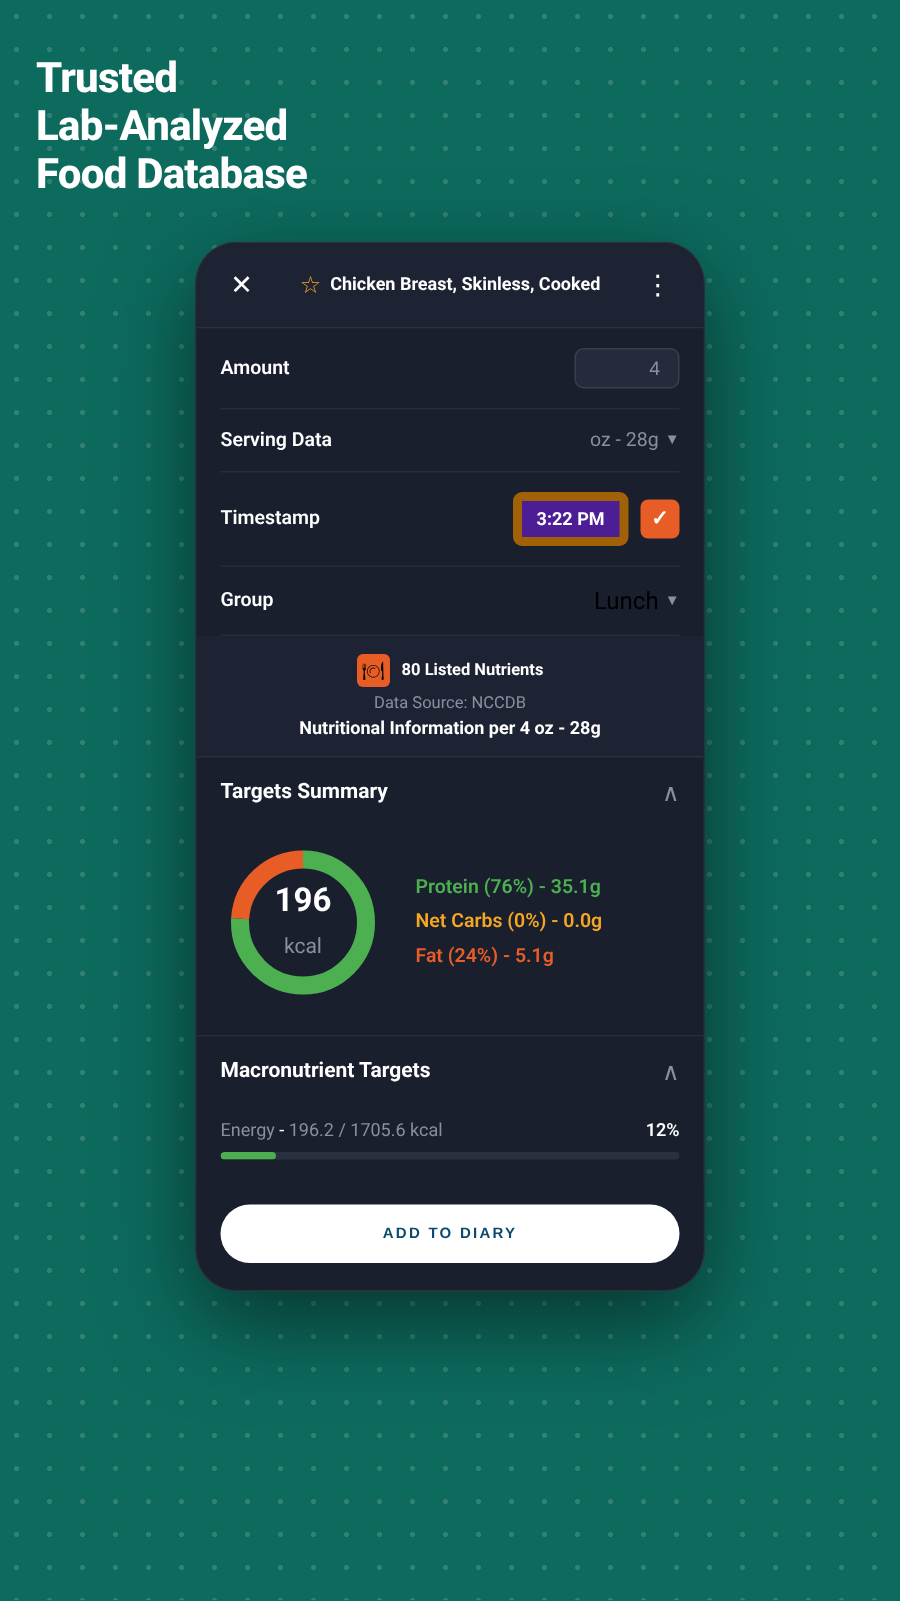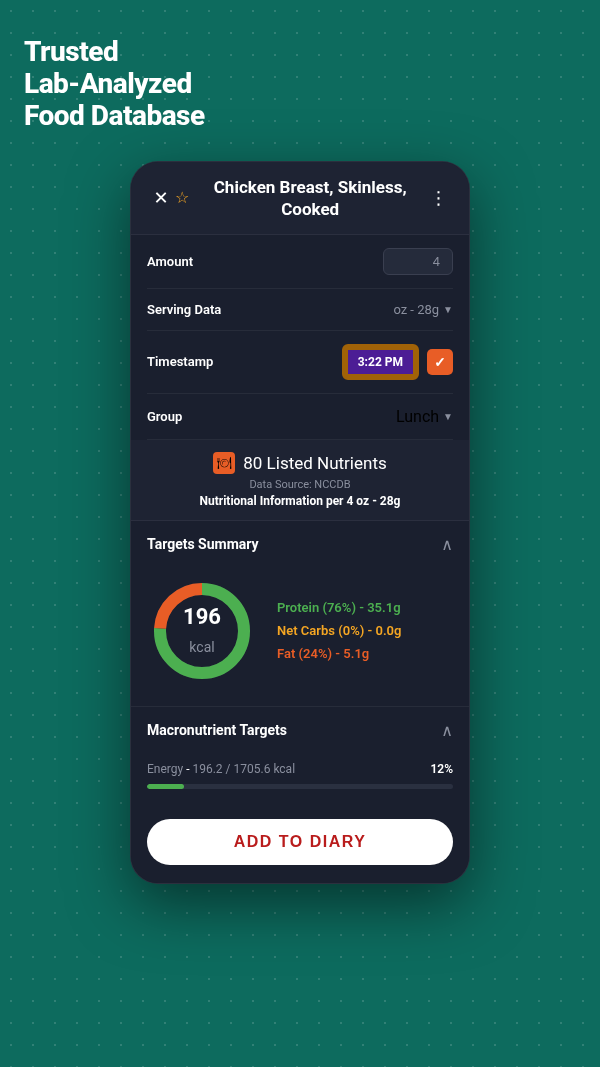--- a/index.html
+++ b/index.html
@@ -80,21 +80,21 @@
       justify-content: center;
     }
 
     .star-icon {
       color: #f5a623;
       font-size: 16px;
     }
 
     .header-title {
       color: #ffffff;
-      font-size: 17px;
+      font-size: 12px;
       font-weight: 700;
       text-align: center;
       line-height: 1.3;
     }
 
     .header-menu {
       color: #ffffff;
       font-size: 18px;
       cursor: pointer;
       width: 28px;
@@ -207,22 +207,22 @@
       background: #e85d26;
       border-radius: 4px;
       display: flex;
       align-items: center;
       justify-content: center;
       font-size: 12px;
     }
 
     .nutrients-count {
       color: #ffffff;
-      font-size: 17px;
-      font-weight: 400;
+      font-size: 11px;
+      font-weight: 700;
     }
 
     .data-source {
       color: #8a8f9e;
       font-size: 11px;
       margin-bottom: 3px;
     }
 
     .nutritional-info {
       color: #ffffff;
@@ -356,22 +356,22 @@
       padding: 14px 16px 18px;
       background: #1a1f2e;
     }
 
     .add-diary-btn {
       width: 100%;
       background: #ffffff;
       border: none;
       border-radius: 30px;
       padding: 14px;
-      color: #b91c1c;
-      font-size: 16px;
+      color: #0c4a6e;
+      font-size: 10px;
       font-weight: 800;
       letter-spacing: 1.5px;
       cursor: pointer;
       text-align: center;
     }
   </style>
 </head>
 <body>
 
 <div class="bg-dots"></div>

